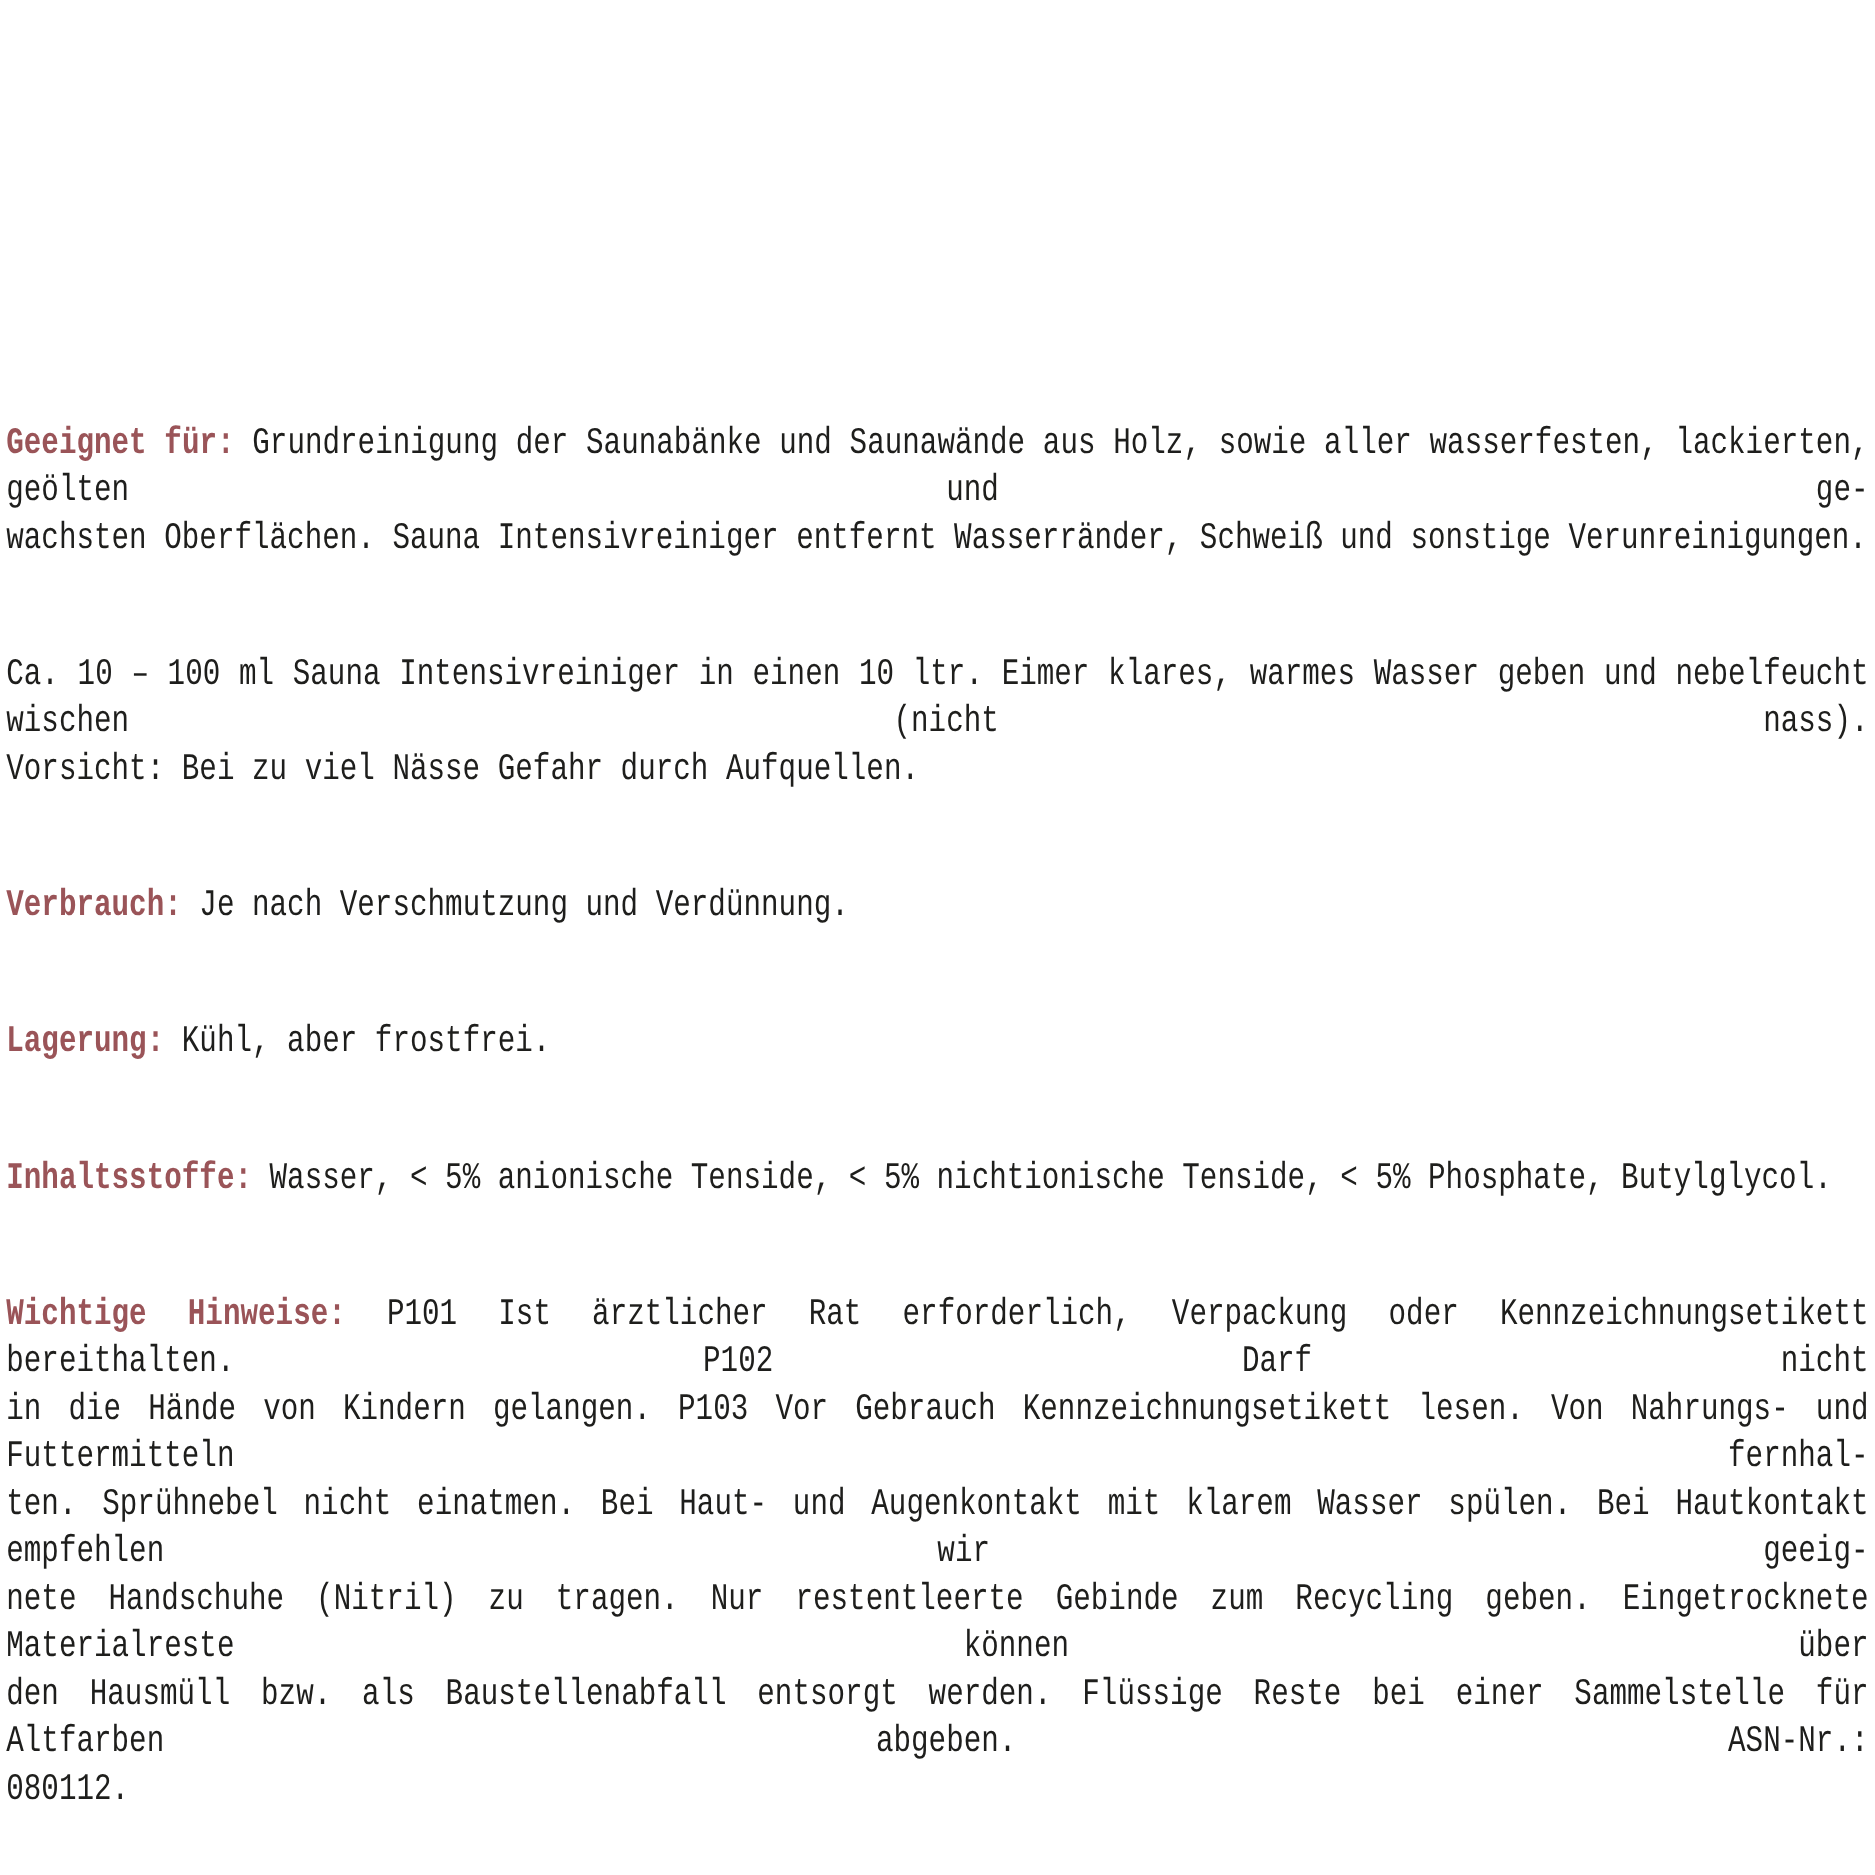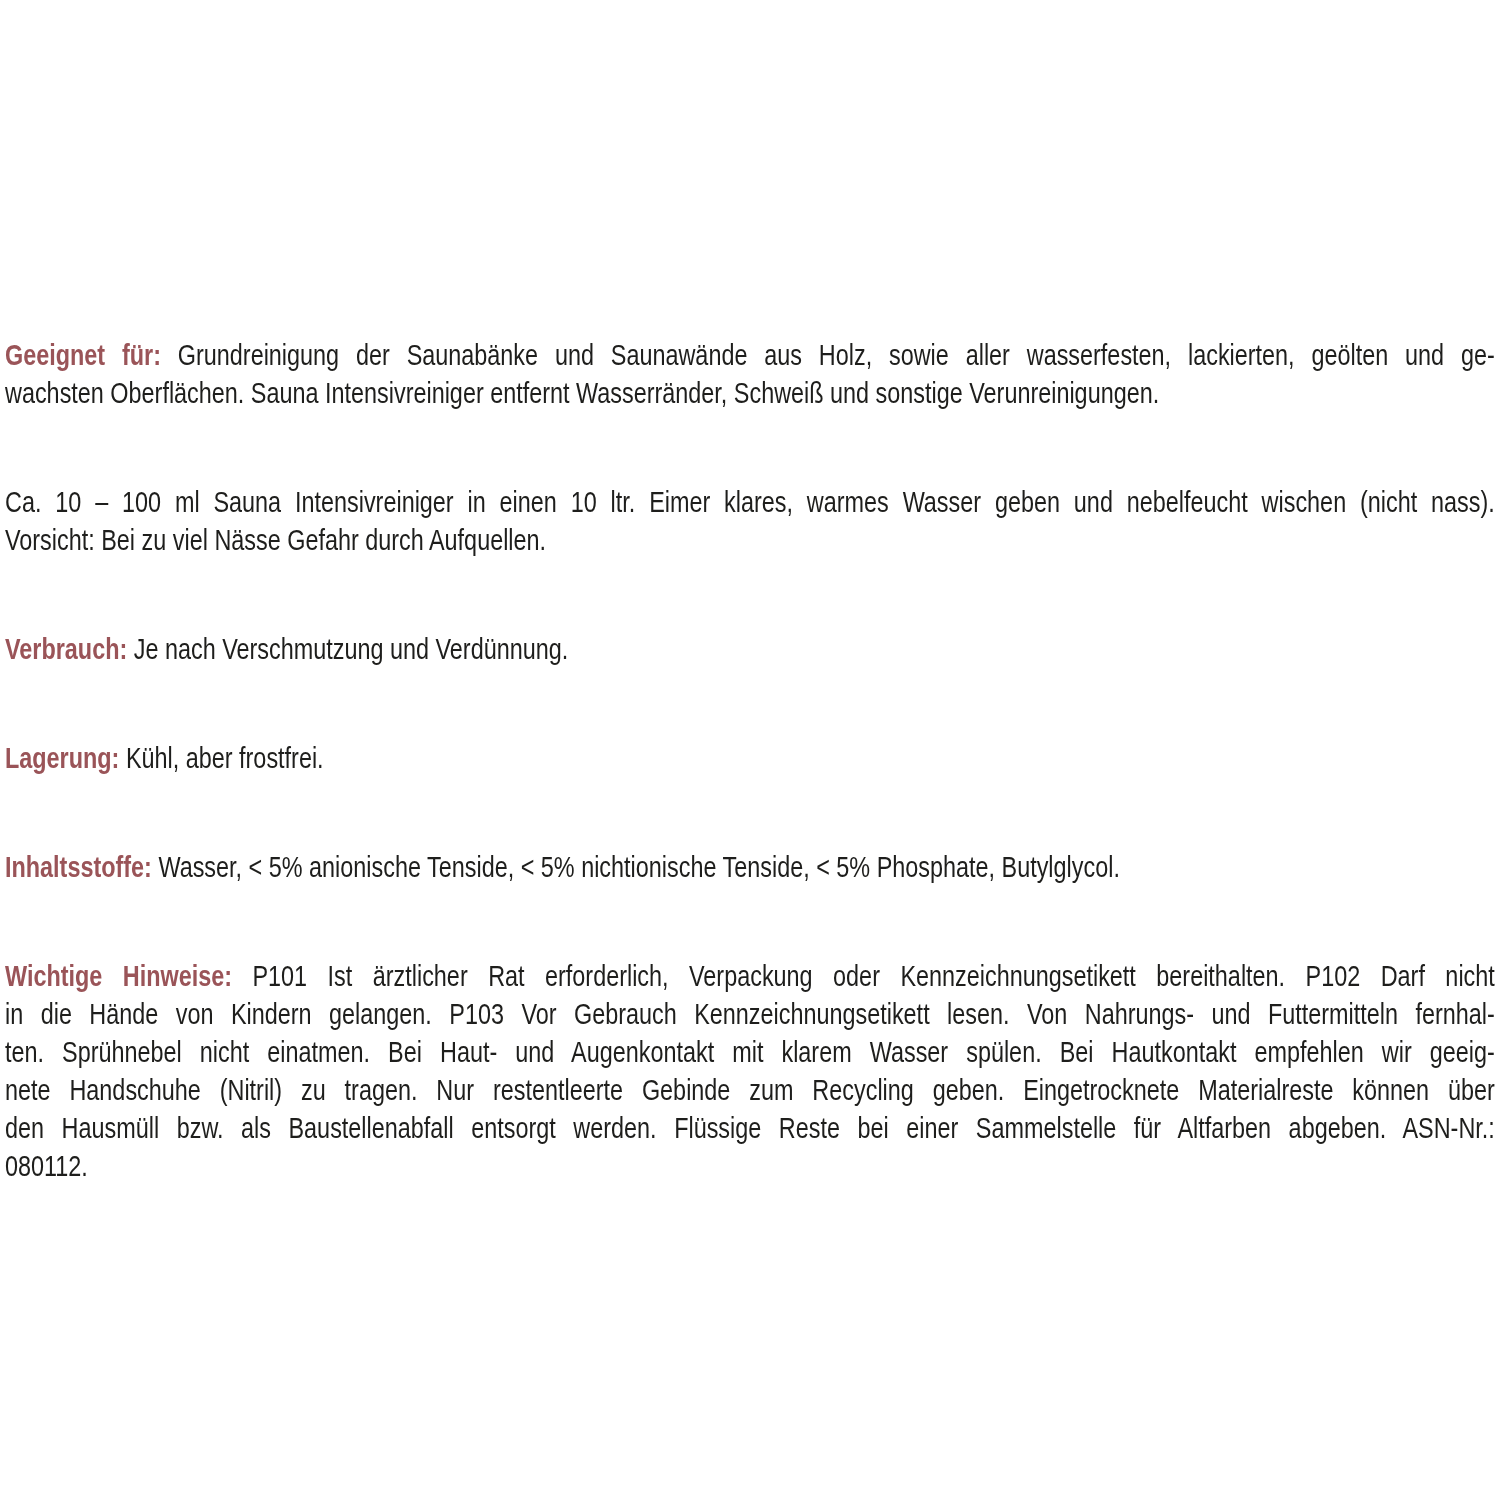--- a/index.html
+++ b/index.html
@@ -6,21 +6,21 @@
     margin: 0;
     padding: 0;
     background: #ffffff;
   }
   .sheet {
     position: relative;
     width: 1500px;
     height: 1500px;
     background: #ffffff;
     overflow: hidden;
-    font-family: Liberation Sans, sans-serif;
+    font-family: Liberation Mono, monospace;
   }
   
   .content {
     position: absolute;
     left: 5px;
     top: 336px;
     width: 1910px;
     transform: scaleX(0.78);
     transform-origin: 0 0;
   }

